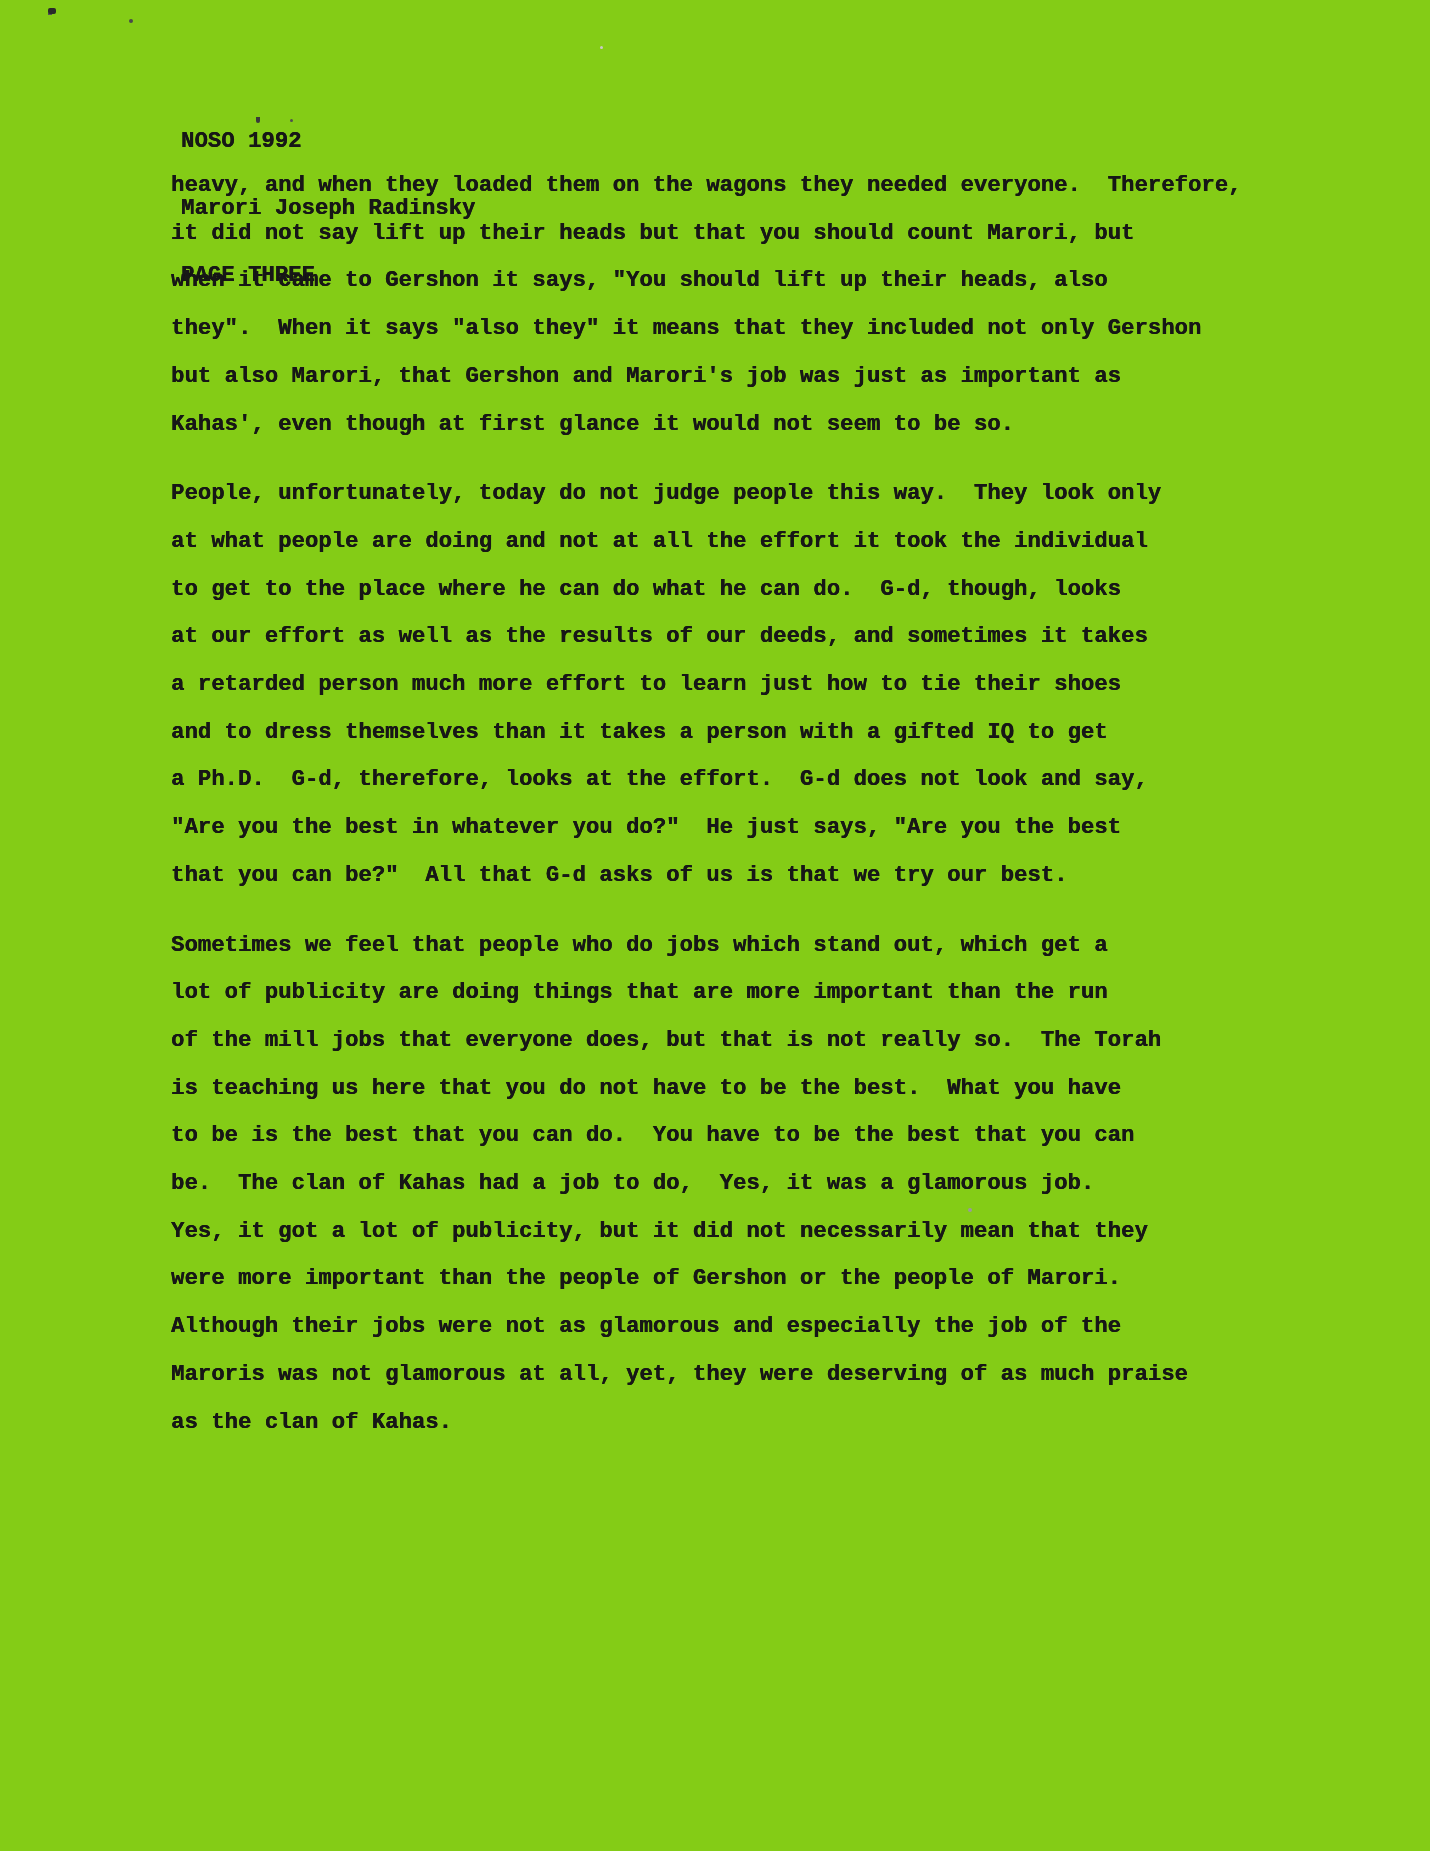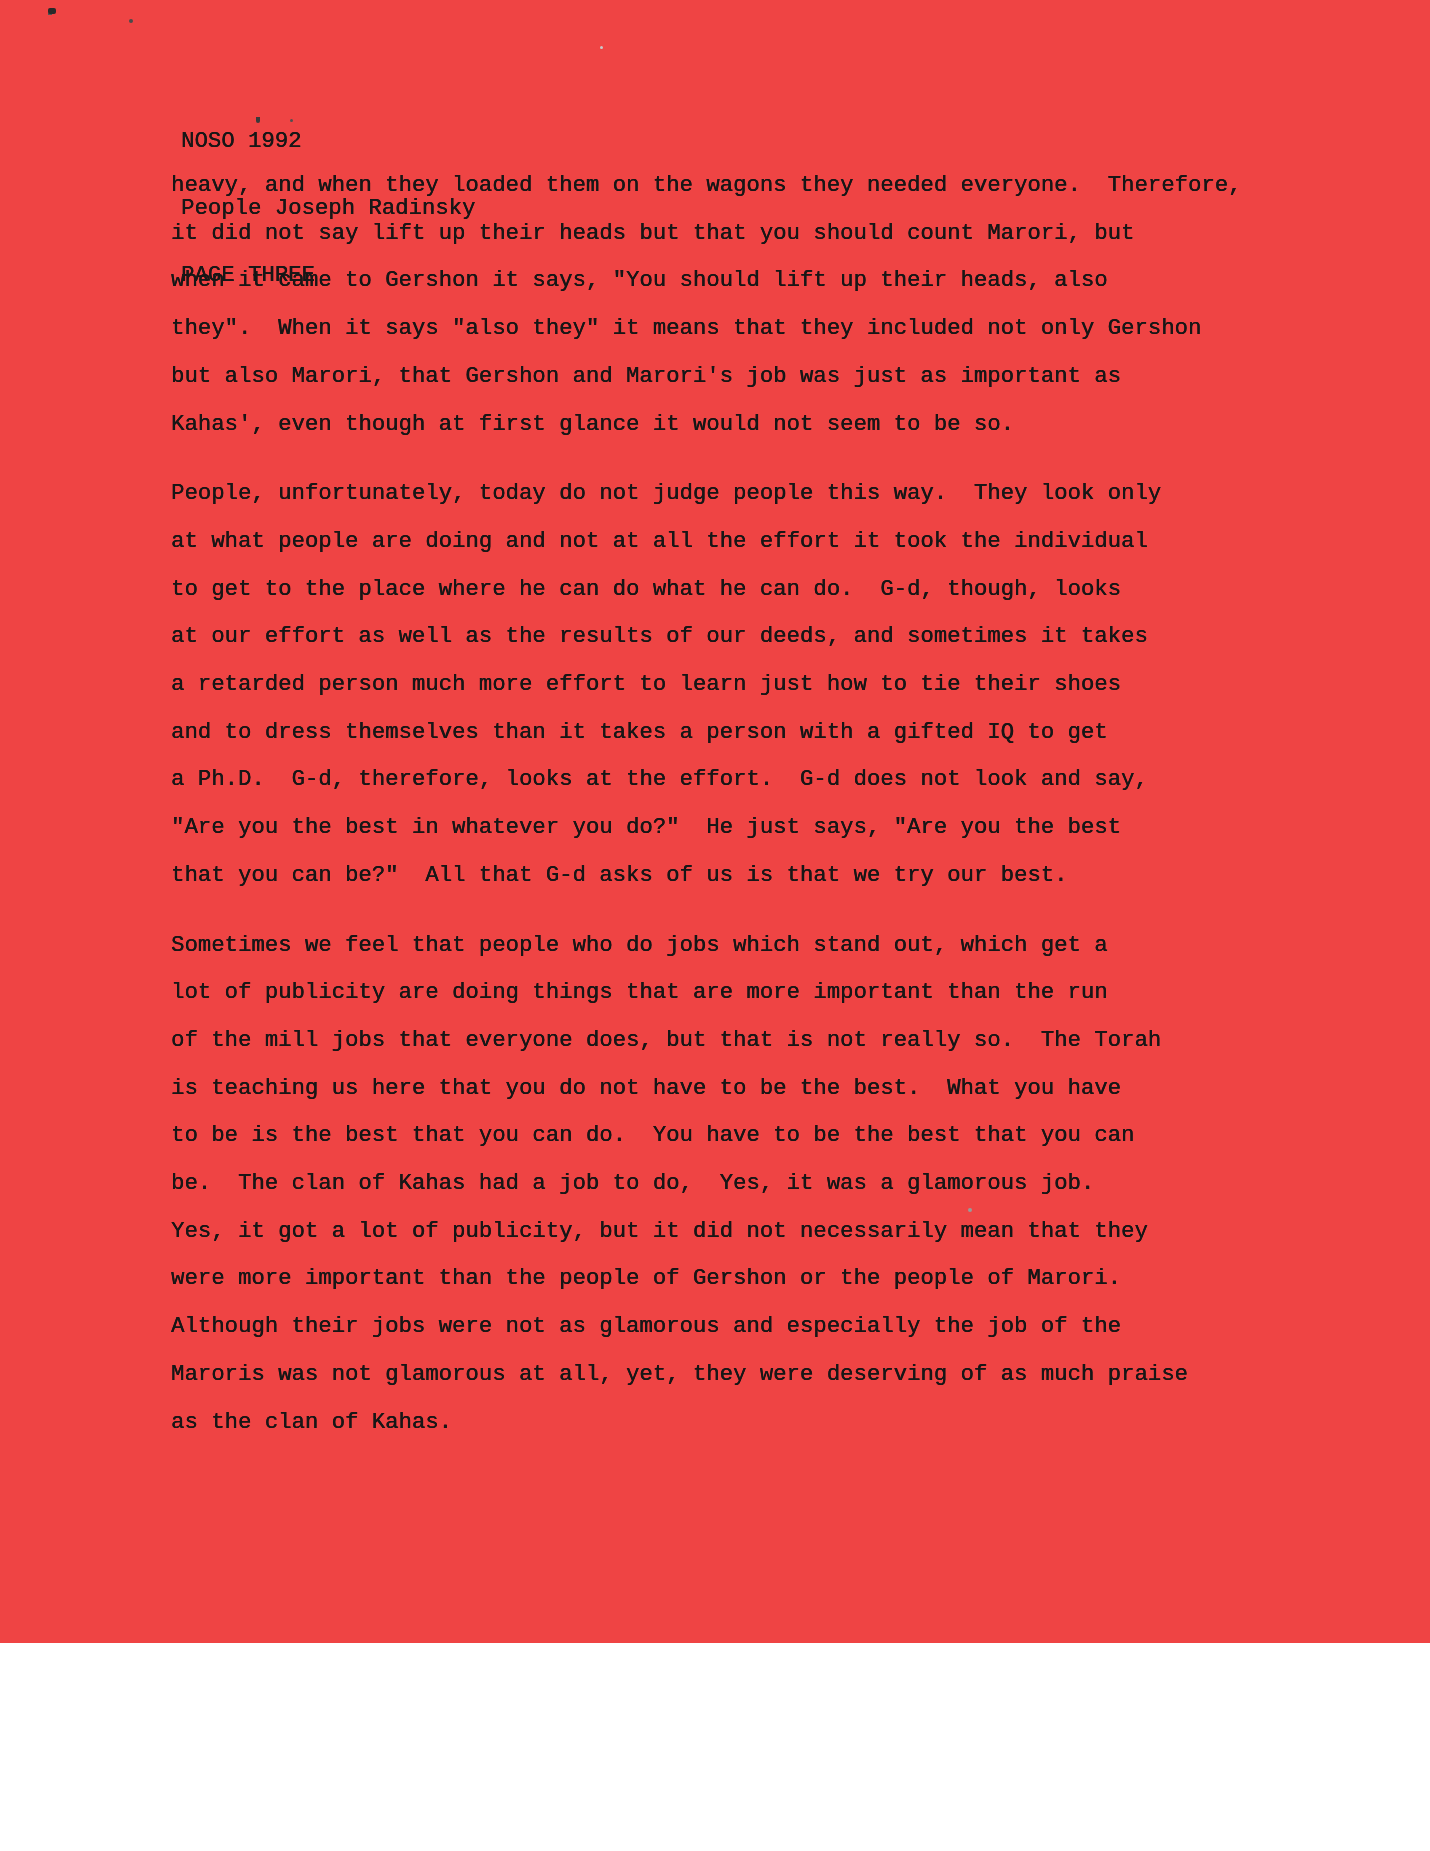--- a/index.html
+++ b/index.html
@@ -1,23 +1,24 @@
 <!DOCTYPE html>
 <html><head>
 <meta charset="utf-8">
 <style>
   html, body { margin: 0; padding: 0; background: #ffffff; }
   .page {
     position: relative;
     width: 1430px;
-    height: 1643px;
-    background: #ef4444;
+    height: 1851px;
+    background: #84cc16;
     color: #171717;
     font-family: "Liberation Mono", "DejaVu Sans Mono", monospace;
     overflow: hidden;
+    font-weight: bold;
   }
   .typewriter {
     font-size: 22.3px;
     text-shadow: 0.35px 0 0 currentColor, 0 0 0.6px rgba(0,0,0,0.45);
   }
   .header {
     position: absolute;
     left: 181px;
     top: 85px;
     line-height: 22.4px;
@@ -54,21 +55,21 @@
 
   <div class="speck s1"></div>
   <div class="speck s2"></div>
   <div class="speck s3"></div>
   <div class="speck s4"></div>
   <div class="speck s5"></div>
   <div class="speck s6"></div>
 
   <div class="header typewriter">
     <span class="hline">NOSO 1992</span>
-    <span class="hline">People Joseph Radinsky</span>
+    <span class="hline">Marori Joseph Radinsky</span>
     <span class="hline">PAGE THREE</span>
   </div>
 
   <div class="body-text typewriter">
     <p class="para">heavy, and when they loaded them on the wagons they needed everyone.  Therefore,
 it did not say lift up their heads but that you should count Marori, but
 when it came to Gershon it says, "You should lift up their heads, also
 they".  When it says "also they" it means that they included not only Gershon
 but also Marori, that Gershon and Marori's job was just as important as
 Kahas', even though at first glance it would not seem to be so.</p>

